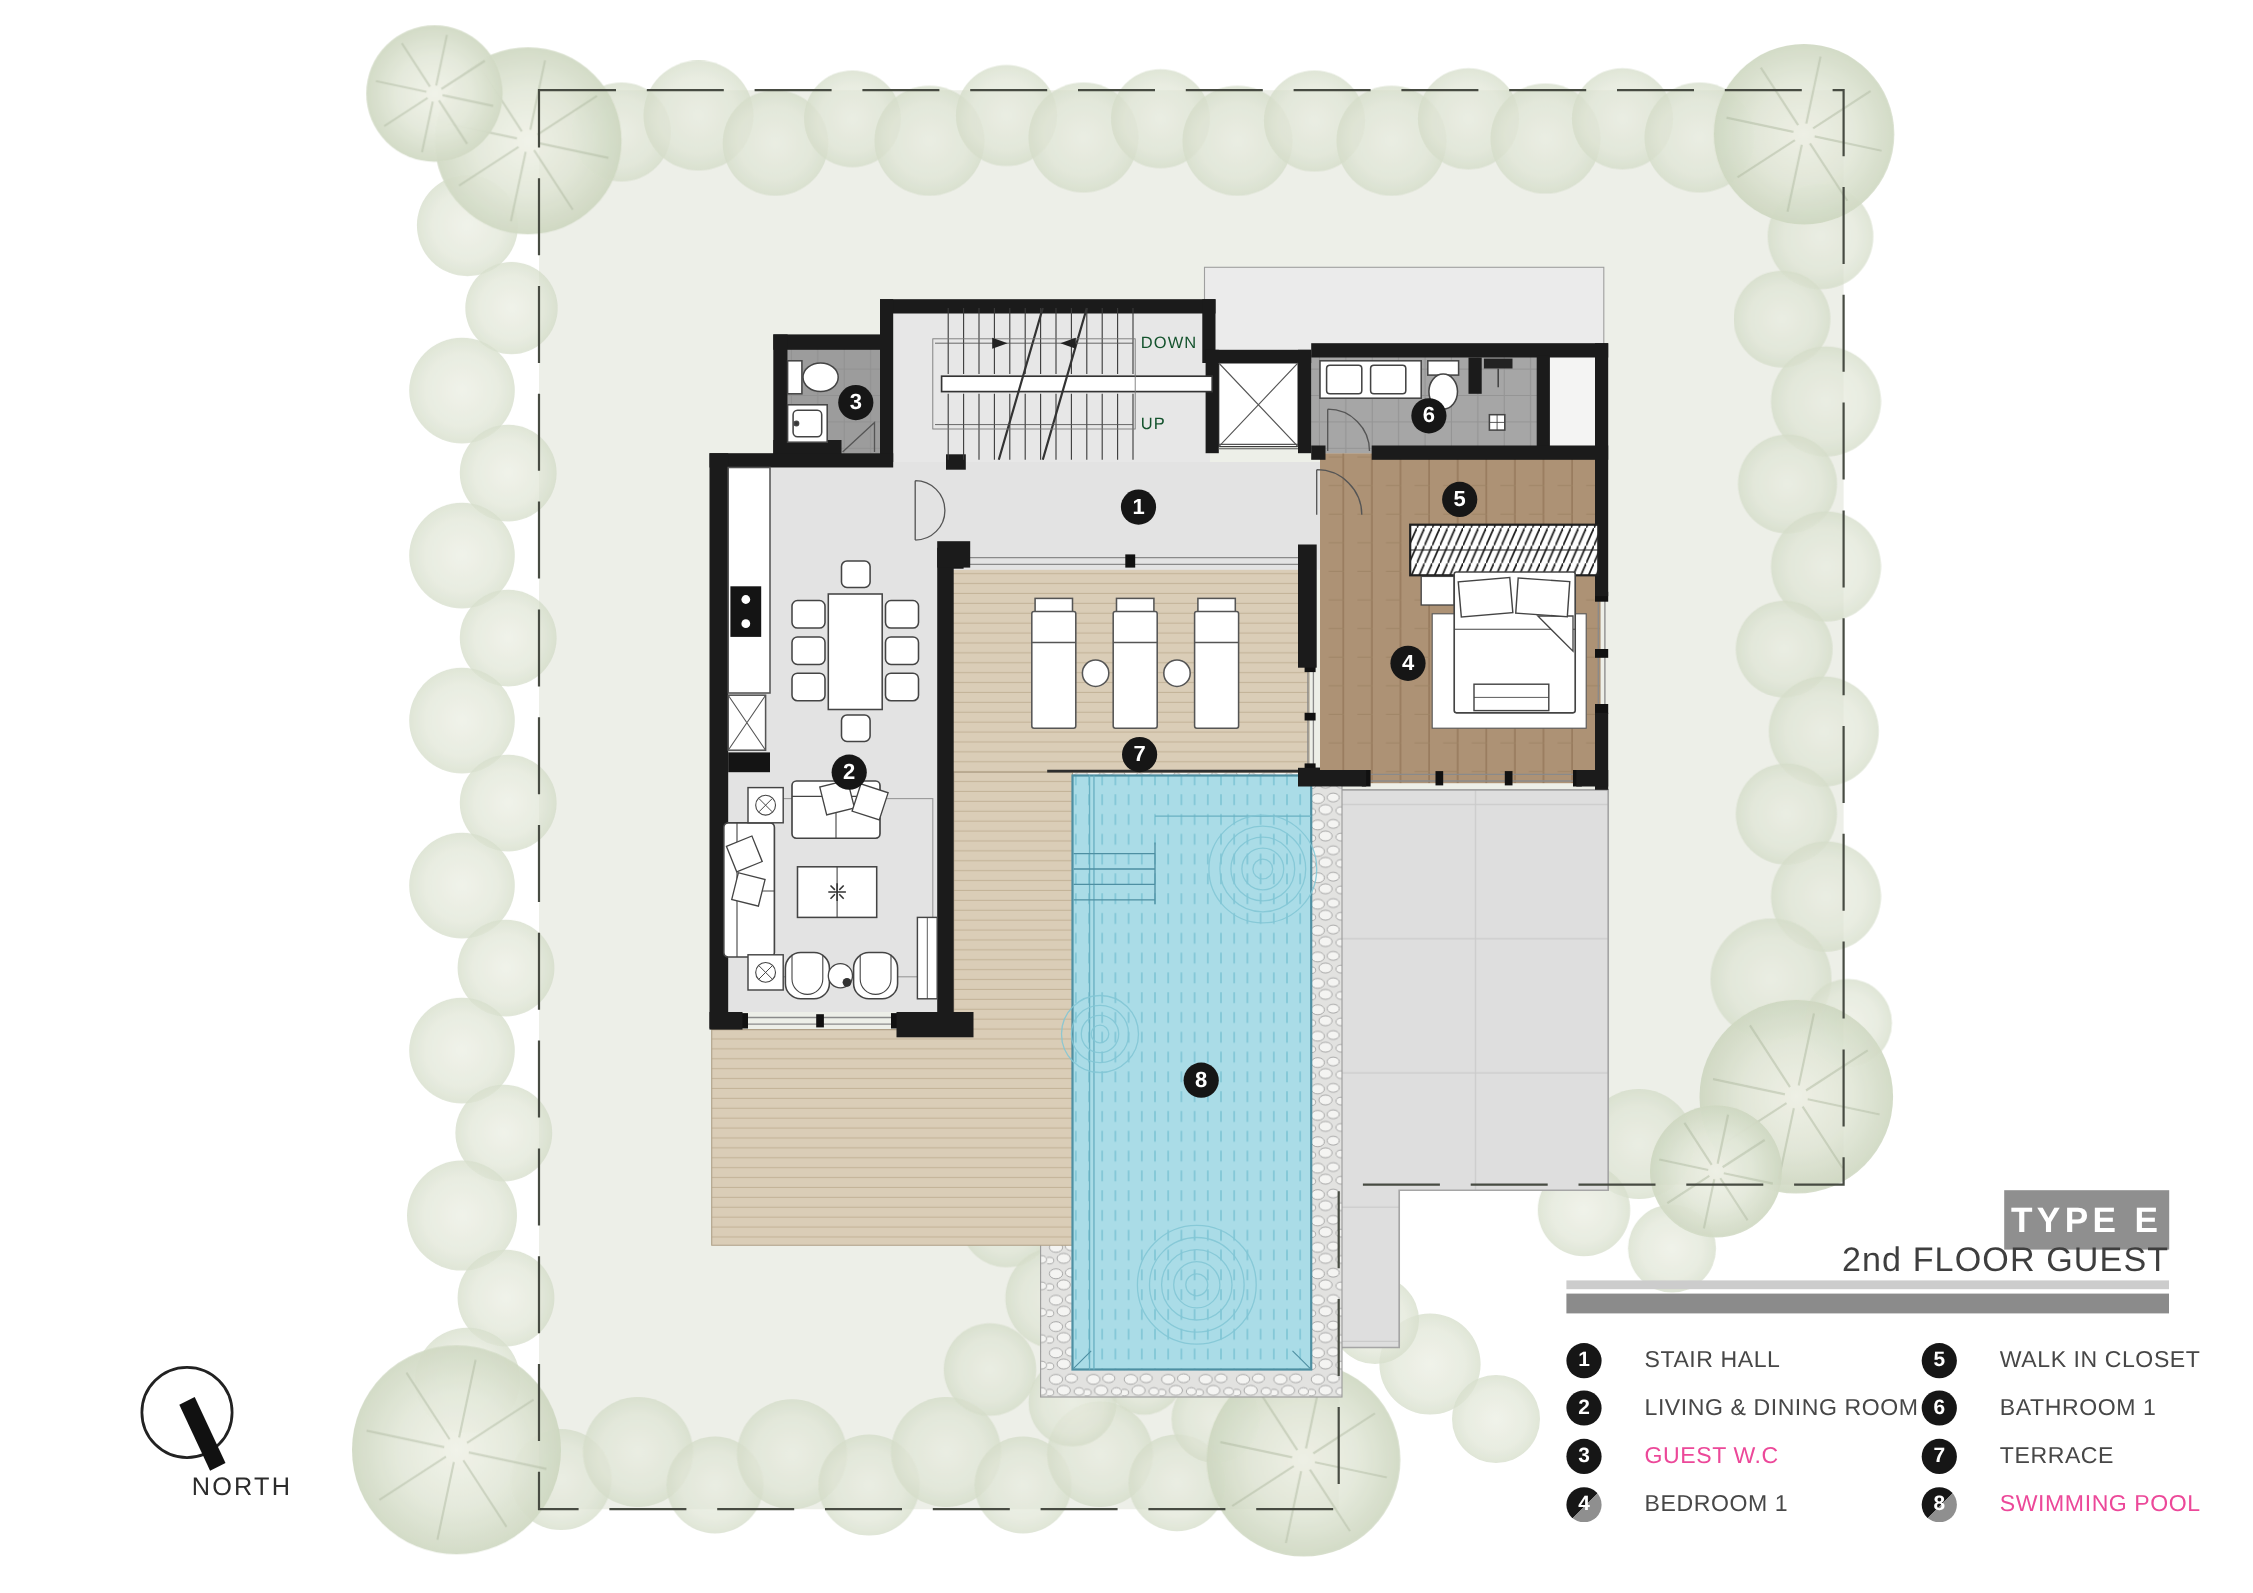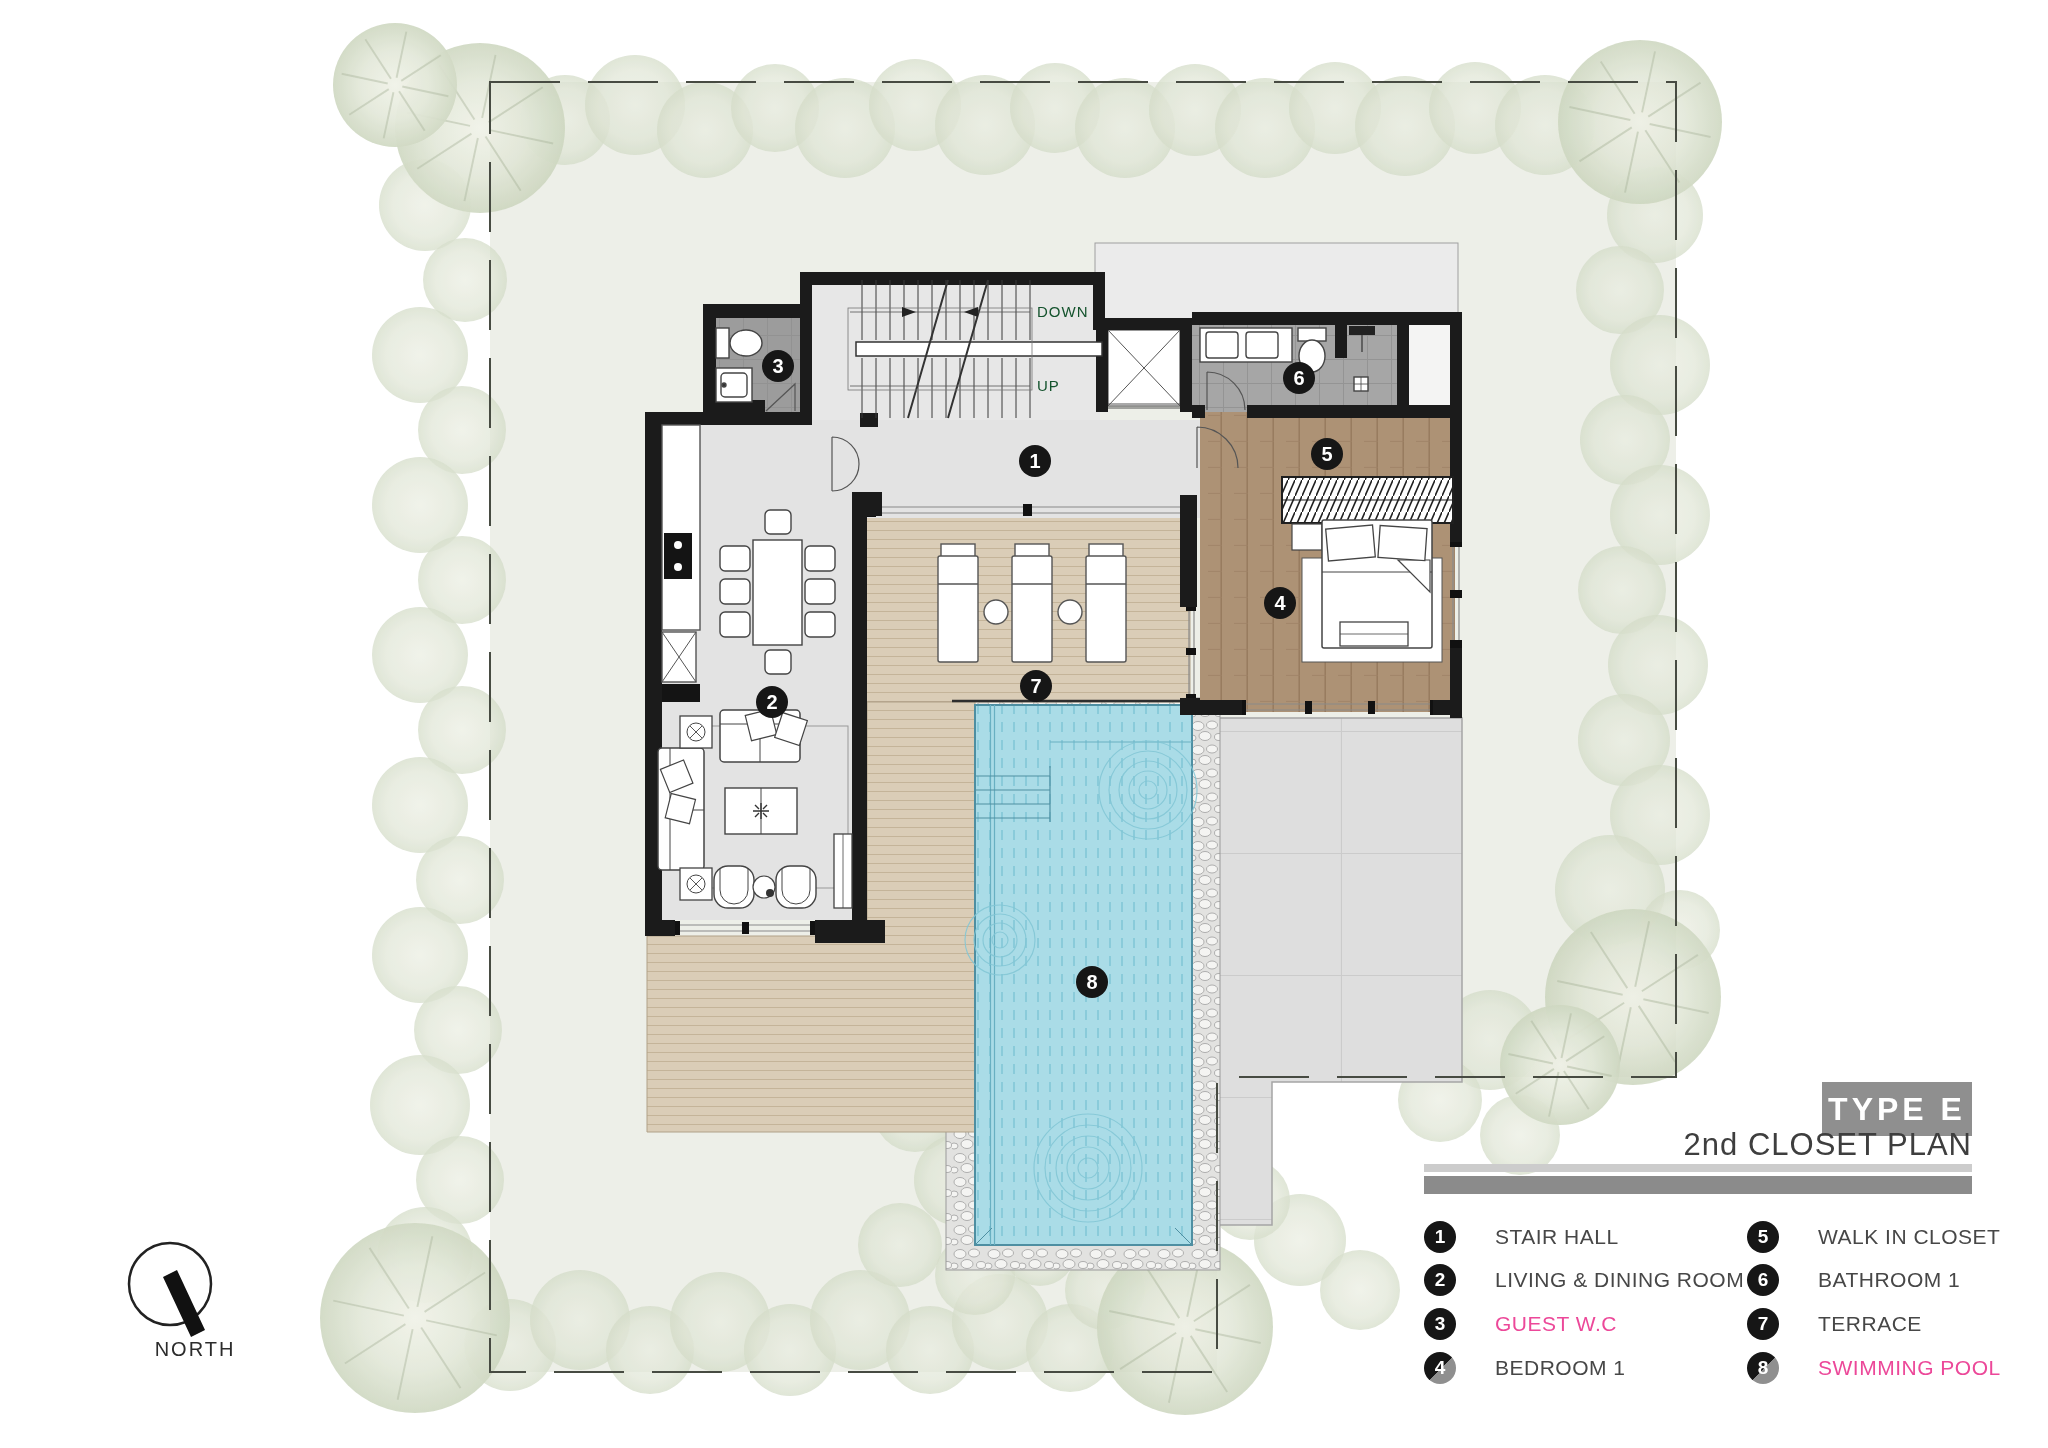--- a/index.html
+++ b/index.html
@@ -1,22 +1,22 @@
 <!DOCTYPE html>
 <html><head>
 <meta charset="utf-8">
 <style>
   html,body{margin:0;padding:0;background:#ffffff;font-family:"Liberation Sans",sans-serif;}
   #canvas{position:relative;width:2048px;height:1448px;background:#ffffff;overflow:hidden;}
   svg.plan{position:absolute;left:0;top:0;}
   .plan-marker{position:absolute;width:32px;height:32px;border-radius:50%;background:#161616;color:#fff;
     font-size:20px;font-weight:bold;display:flex;align-items:center;justify-content:center;z-index:5;}
   .stair-label{position:absolute;font-size:15px;color:#14532d;letter-spacing:1px;z-index:4;}
-  .compass-label{position:absolute;left:135px;top:1338px;width:120px;text-align:center;
-    font-size:20px;color:#2c2c2c;letter-spacing:2px;}
+  .compass-label{position:absolute;left:160px;top:1338px;width:120px;text-align:center;
+    font-size:23px;color:#2c2c2c;letter-spacing:2px;}
   .type-box{position:absolute;left:1822px;top:1082px;width:150px;height:54px;background:#8f8f8f;color:#ffffff;
     font-weight:bold;font-size:32px;letter-spacing:4px;display:flex;align-items:center;justify-content:center;}
   .floor-label{position:absolute;left:1472px;top:1127px;width:500px;text-align:right;
     font-size:31px;color:#3e3e3e;letter-spacing:1px;}
   .bar-light{position:absolute;left:1424px;top:1164px;width:548px;height:8px;background:#cccccc;}
   .bar-dark{position:absolute;left:1424px;top:1176px;width:548px;height:18px;background:#8b8b8b;}
   .legend-row{position:absolute;display:flex;gap:22px;align-items:center;}
   .legend-badge{flex:0 0 32px;width:32px;height:32px;border-radius:50%;background:#161616;color:#fff;
     font-size:19px;font-weight:bold;display:flex;align-items:center;justify-content:center;}
   .legend-badge.split{background:linear-gradient(135deg,#161616 52%,#8f8f8f 52%);}
@@ -464,21 +464,21 @@
       <span>8</span>
     </div>
 
   <svg style="position:absolute;left:120px;top:1232px;" width="120" height="120">
     <circle cx="50" cy="52" r="41" fill="none" stroke="#222222" stroke-width="2.5"></circle>
     <polygon points="43,45 57,38 85,98 71,105" fill="#111111"></polygon>
   </svg>
   <div class="compass-label">NORTH</div>
 
   <div class="type-box">TYPE E</div>
-  <div class="floor-label">2nd CLOSET PLAN</div>
+  <div class="floor-label">2nd FLOOR GUEST</div>
   <div class="bar-light"></div>
   <div class="bar-dark"></div>
 
   <div>
     <div class="legend-row" style="left:1424px;top:1221px;">
       <span class="legend-badge">1</span>
       <span class="legend-label">STAIR HALL</span>
     </div>
     <div class="legend-row" style="left:1424px;top:1264px;">
       <span class="legend-badge">2</span>

